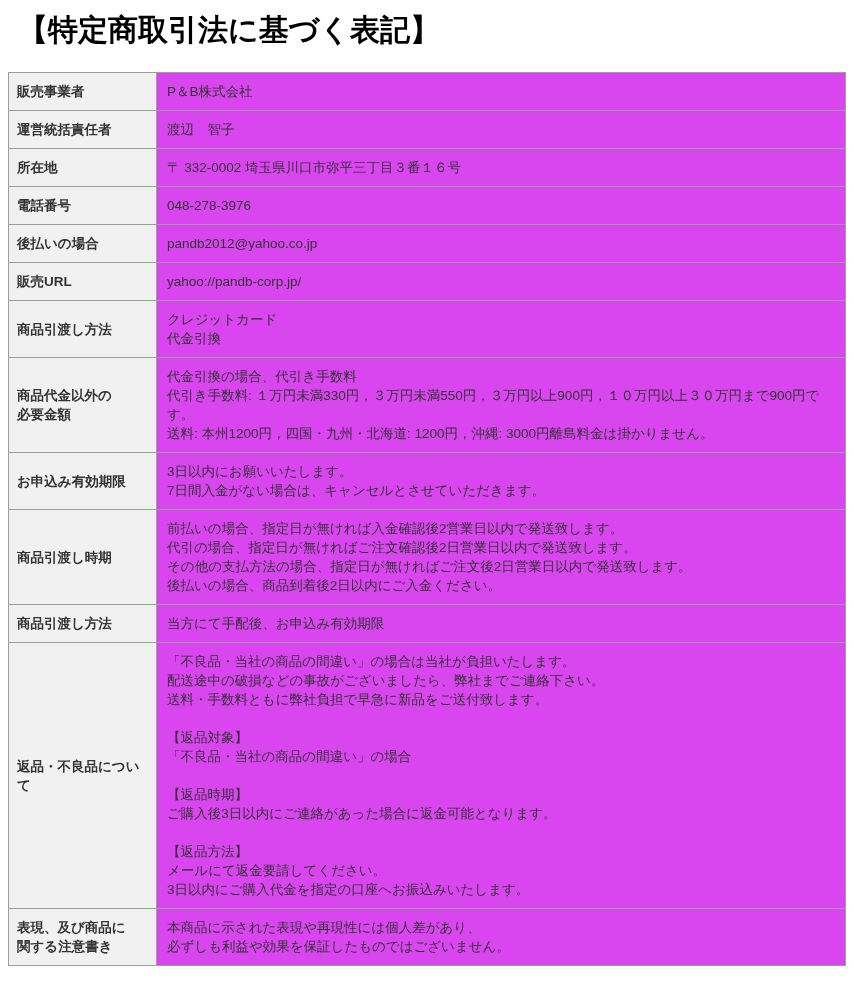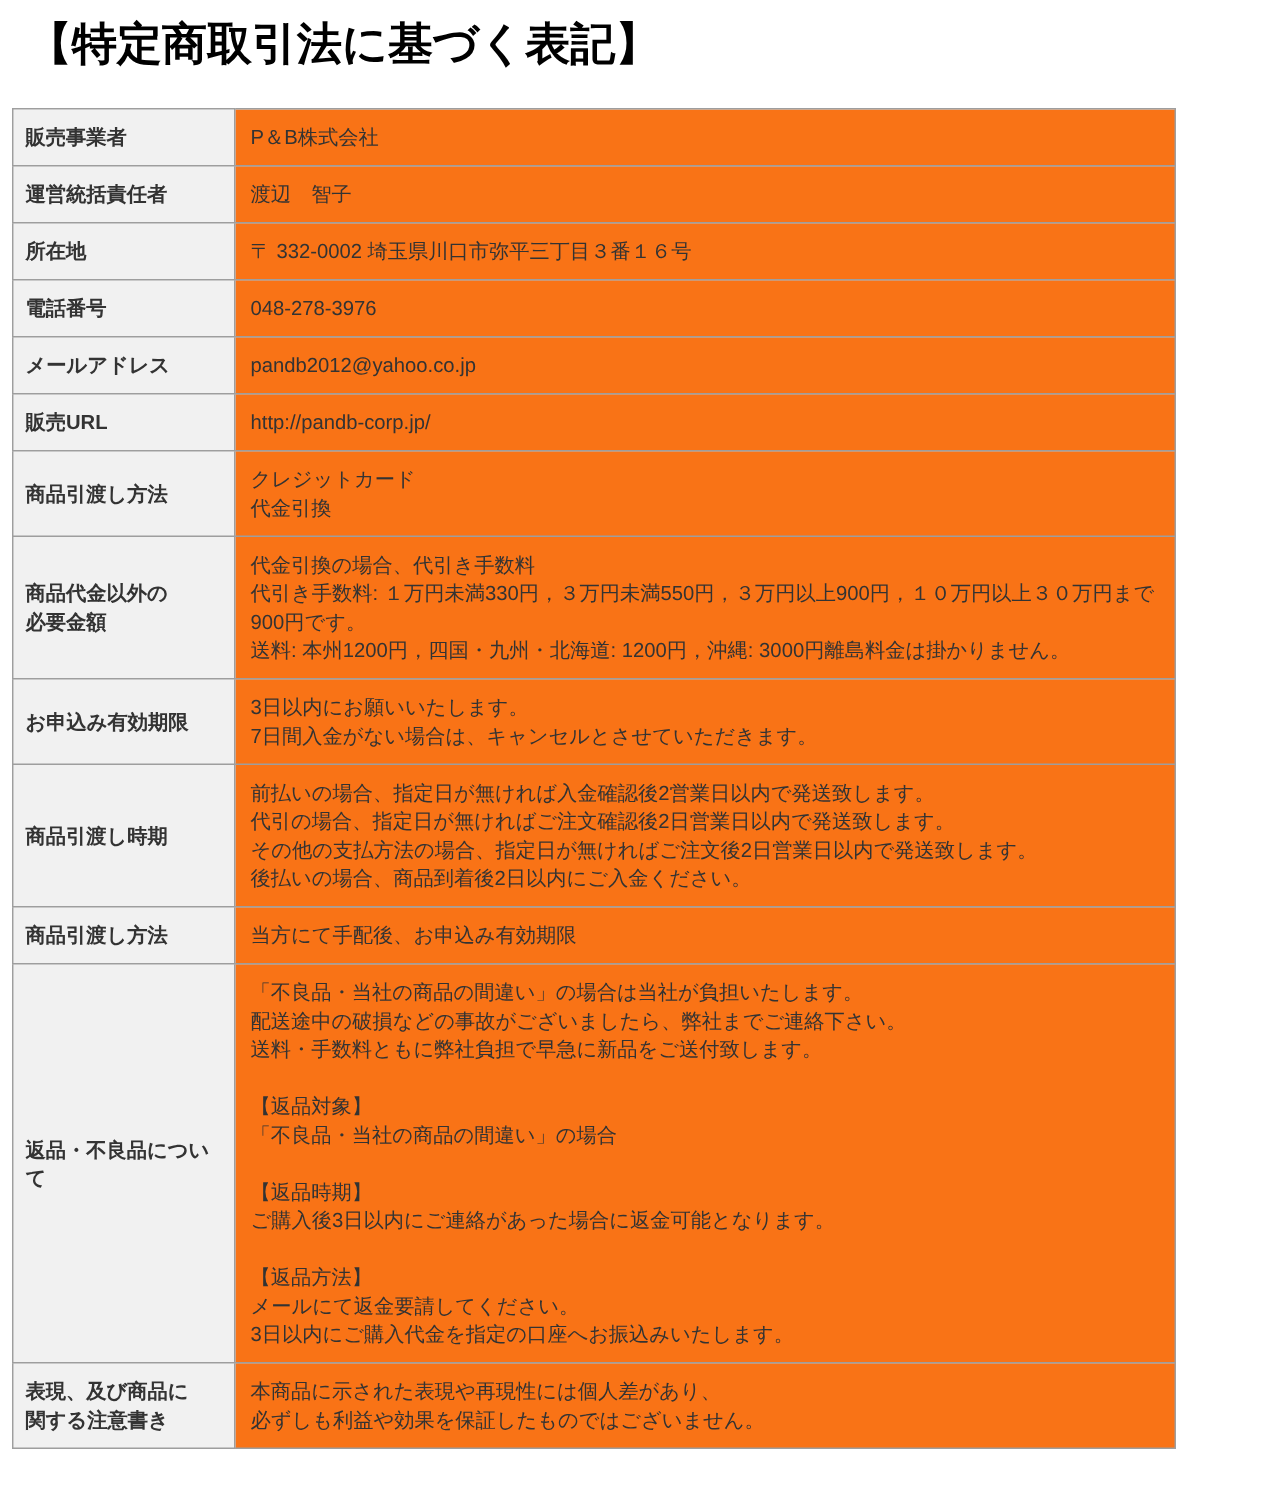--- a/index.html
+++ b/index.html
@@ -23,21 +23,21 @@
   h1.page-title {
     margin: 4px 0 24px 10px;
     font-size: 30px;
     line-height: 36px;
     font-weight: bold;
     color: var(--title);
     letter-spacing: 0px;
     font-family: Liberation Sans, sans-serif;
   }
   table.sctl-table {
-    width: 776px;
+    width: 838px;
     border-collapse: collapse;
     table-layout: fixed;
     font-size: 13.5px;
     line-height: 19px;
   }
   col.label-col { width: 148px; }
   table.sctl-table th,
   table.sctl-table td {
     border: 1px solid var(--border);
     vertical-align: middle;
@@ -45,21 +45,21 @@
   }
   table.sctl-table th {
     background: var(--label-bg);
     font-weight: bold;
     text-align: left;
     padding: 9px 4px 9px 8px;
     color: var(--text);
   }
   table.sctl-table td {
     padding: 9px 12px 9px 10px;
-    background: #f97316;
+    background: #d946ef;
     color: var(--text);
   }
 </style>
 </head>
 <body>
 
 <h1 class="page-title">【特定商取引法に基づく表記】</h1>
 
 <table class="sctl-table">
   <colgroup>
@@ -77,26 +77,26 @@
       </tr>
       <tr>
         <th>所在地</th>
         <td>〒 332-0002 埼玉県川口市弥平三丁目３番１６号</td>
       </tr>
       <tr>
         <th>電話番号</th>
         <td>048-278-3976</td>
       </tr>
       <tr>
-        <th>メールアドレス</th>
+        <th>後払いの場合</th>
         <td>pandb2012@yahoo.co.jp</td>
       </tr>
       <tr>
         <th>販売URL</th>
-        <td>http://pandb-corp.jp/</td>
+        <td>yahoo://pandb-corp.jp/</td>
       </tr>
       <tr>
         <th>商品引渡し方法</th>
         <td>クレジットカード<br>代金引換</td>
       </tr>
       <tr>
         <th>商品代金以外の<br>必要金額</th>
         <td>代金引換の場合、代引き手数料<br>代引き手数料: １万円未満330円，３万円未満550円，３万円以上900円，１０万円以上３０万円まで900円です。<br>送料: 本州1200円，四国・九州・北海道: 1200円，沖縄: 3000円離島料金は掛かりません。</td>
       </tr>
       <tr>

